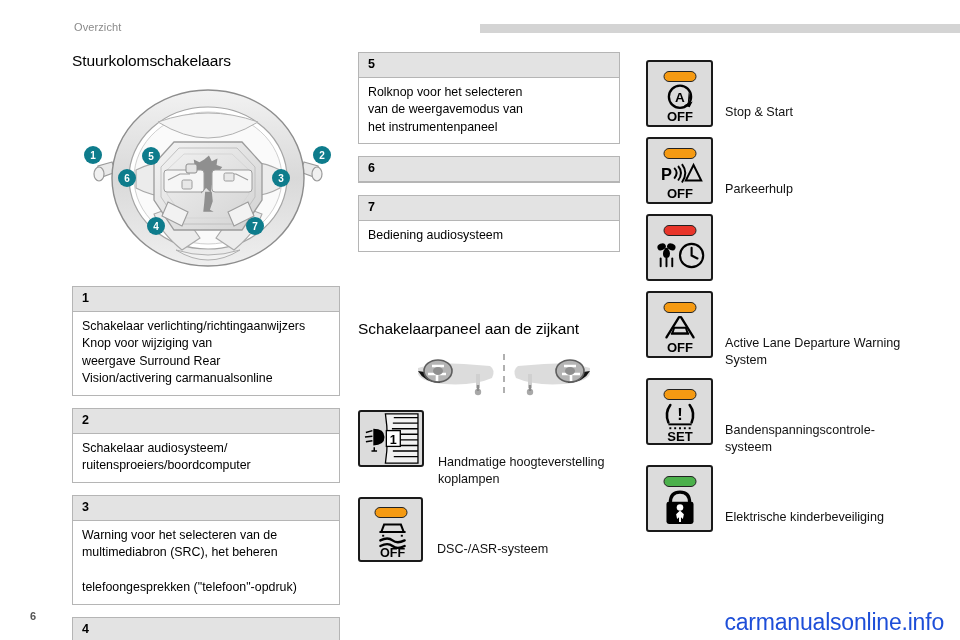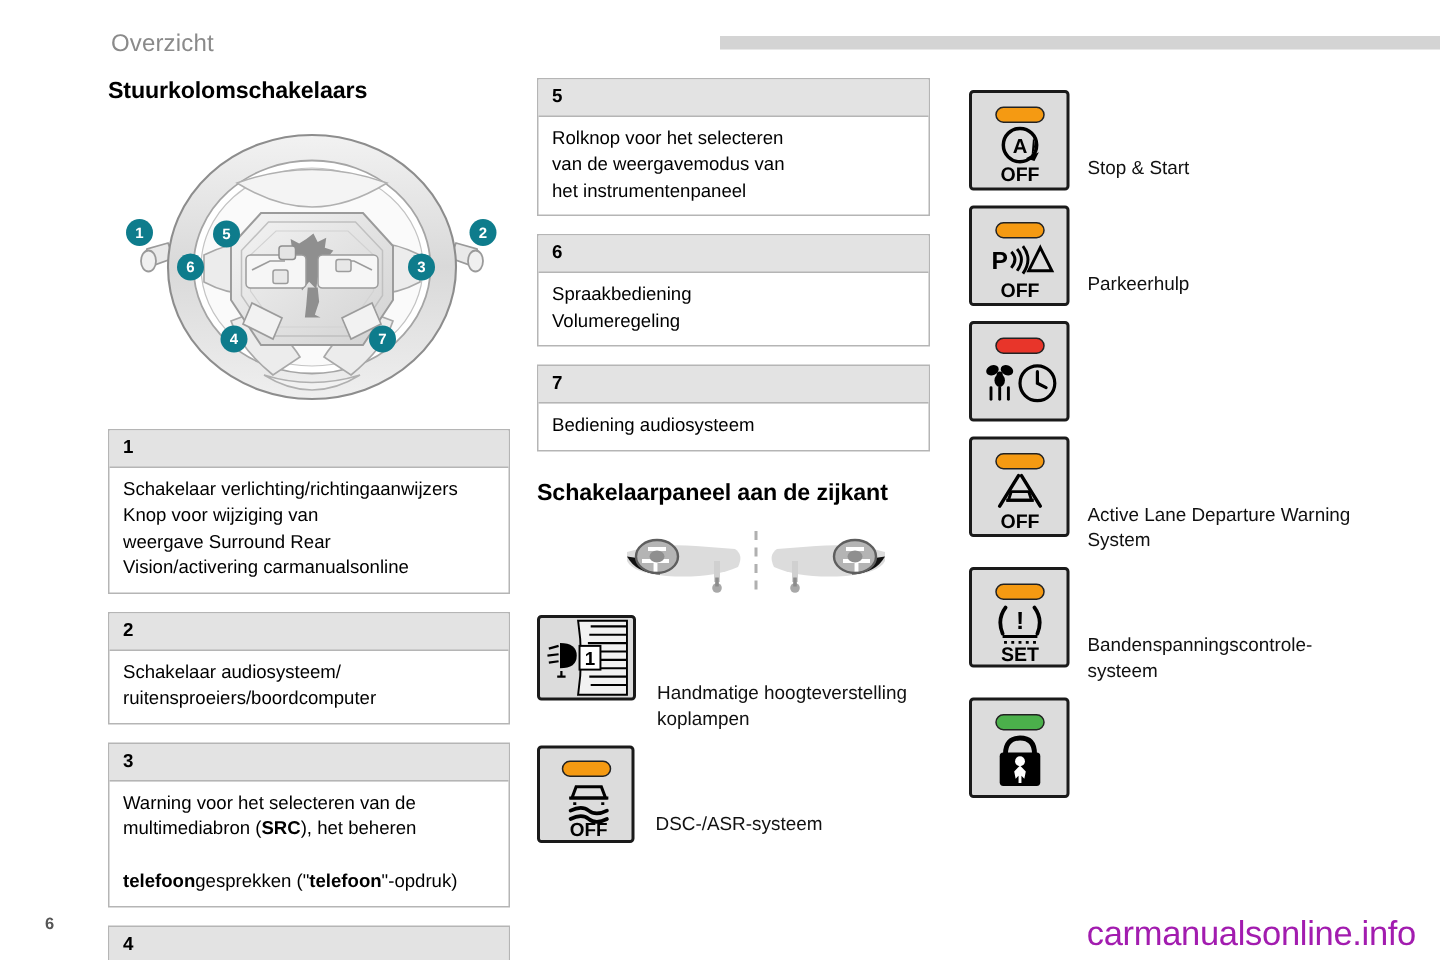--- a/index.html
+++ b/index.html
@@ -17,35 +17,35 @@
   
   #header-rule {
     position: absolute;
     left: 480px; top: 24px;
     width: 480px; height: 9px;
     background: #d4d4d4;
   }
   #breadcrumb {
     position: absolute;
     left: 74px; top: 21px;
-    font-size: 16px;
+    font-size: 11px;
     color: #8a8a8a;
     letter-spacing: 0.1px;
   }
 
   
   .col { position: absolute; }
   #col-left   { left: 72px;  top: 52px;  width: 268px; }
   #col-mid    { left: 358px; top: 52px;  width: 262px; }
   #col-right  { left: 646px; top: 52px;  width: 300px; }
 
   
   .section-title {
     font-size: 15.5px;
-    font-weight: bold;
+    font-weight: normal;
     color: #000;
     margin: 0 0 10px 0;
     letter-spacing: -0.1px;
   }
 
   
   .ref-table {
     border: 1px solid #b5b5b5;
     margin-bottom: 12px;
     background: #fff;
@@ -59,21 +59,21 @@
     line-height: 1.25;
     color: #000;
   }
   .ref-table .td {
     padding: 6px 8px 7px 9px;
     font-size: 12.4px;
     line-height: 1.42;
     color: #000000;
     white-space: pre-line;
   }
-  .ref-table .td b { font-weight: bold; }
+  .ref-table .td b { font-weight: normal; }
 
   
   #wheel-figure {
     position: absolute;
     left: 72px; top: 84px;
     width: 272px; height: 192px;
   }
 
   
   .switch-row {
@@ -138,21 +138,21 @@
     position: absolute;
     left: 30px; bottom: 18px;
     font-size: 11px;
     font-weight: bold;
     color: #555;
   }
   #watermark {
     position: absolute;
     right: 16px; bottom: 4px;
     font-size: 23px;
-    color: #a21caf;
+    color: #1d4ed8;
     letter-spacing: -0.2px;
   }
 </style>
 </head>
 <body>
 
 <div id="header-rule"></div>
 <div id="breadcrumb">Overzicht</div>
 
 <div class="col" id="col-left">
@@ -265,21 +265,20 @@
 
 <div class="col" id="col-mid">
 
   <div class="ref-table">
     <div class="th">5</div>
     <div class="td"><span>Rolknop voor het selecteren</span><br><span>van de weergavemodus van</span><br><span>het instrumentenpaneel</span></div>
   </div>
 
   <div class="ref-table">
     <div class="th">6</div>
-    <div class="td"><span>Spraakbediening</span><br><span>Volumeregeling</span></div>
   </div>
 
   <div class="ref-table">
     <div class="th">7</div>
     <div class="td">Bediening audiosysteem</div>
   </div>
 
 </div>
 
 <div style="position:absolute;left:358px;top:320px;width:270px;">
@@ -482,18 +481,19 @@
         <svg viewBox="0 0 60 38" width="58" height="37">
           <path d="M20 14 Q20 3 30 3 Q40 3 40 14" fill="none" stroke="#000" stroke-width="3.4"></path>
           <rect x="16" y="13" width="28" height="23" rx="2.5" fill="#000"></rect>
           <g fill="#ffffff">
             <circle cx="30" cy="19" r="3.4"></circle>
             <path d="M30 22 L34 26 L33 31 L31 29 L31 34 L29 34 L29 29 L27 31 L26 26 Z"></path>
           </g>
         </svg>
       </div>
     </div>
+    <div class="switch-label">Elektrische kinderbeveiliging</div>
   </div>
 
 </div>
 
 <div id="page-number">6</div>
 <div id="watermark">carmanualsonline.info</div>
 
 </body></html>

